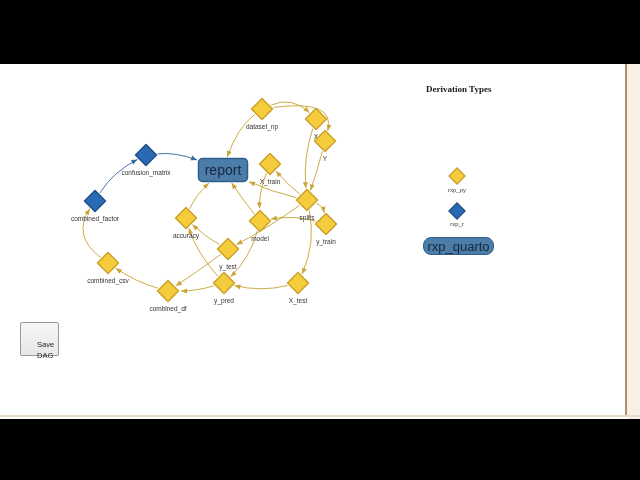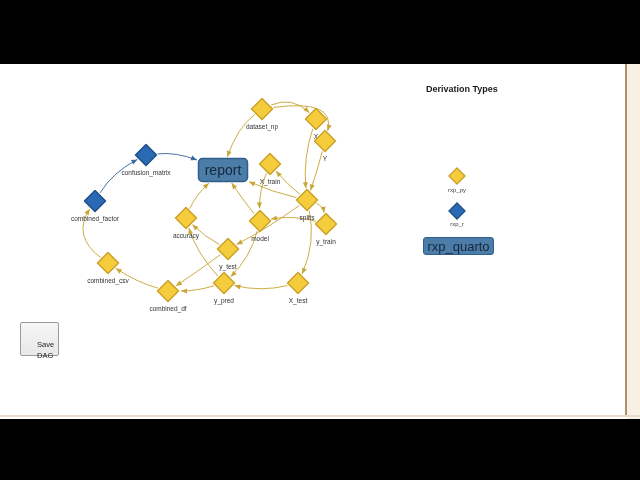--- a/index.html
+++ b/index.html
@@ -7,29 +7,29 @@
          font-family:"Liberation Sans",sans-serif;}
   .bar{position:absolute;left:0;width:640px;background:#000;z-index:6;}
   .bar-top{top:0;height:64px;}
   .bar-bottom{top:419px;height:61px;}
   .gutter{position:absolute;top:64px;left:627px;width:13px;height:355px;z-index:2;}
   .vline{position:absolute;top:64px;left:625px;width:2px;height:353px;z-index:3;}
   .hline{position:absolute;top:415px;left:0;width:640px;height:2px;z-index:3;}
   #dag{position:absolute;top:0;left:0;z-index:2;}
   .legend{position:absolute;top:0;left:0;width:640px;height:480px;z-index:4;pointer-events:none;}
   .legend-title{position:absolute;left:426px;top:84px;
-    font-family:Liberation Sans, sans-serif;font-weight:bold;font-size:9px;color:#1a1a1a;}
+    font-family:Liberation Serif, serif;font-weight:bold;font-size:9px;color:#1a1a1a;}
   .lg-d{position:absolute;width:18px;height:18px;}
   .lg-py-icon{left:448px;top:167px;}
   .lg-r-icon{left:448px;top:202px;}
   .lg-label{position:absolute;width:60px;text-align:center;font-size:6px;color:#3a3a3a;}
   .lg-py-label{left:427px;top:187px;}
   .lg-r-label{left:427px;top:221px;}
   .lg-quarto{position:absolute;left:423px;top:237px;width:71px;height:18px;line-height:17px;
-    text-align:center;border-radius:3px;font-size:13px;box-sizing:border-box;}
+    text-align:center;border-radius:8px;font-size:13px;box-sizing:border-box;}
   .save-btn{position:absolute;left:20px;top:322px;width:39px;height:13px;z-index:5;
     font-family:"Liberation Sans",sans-serif;font-size:7.5px;color:#222;
     background:linear-gradient(#f6f6f6,#e8e8e8);border:1px solid #9a9a9a;border-radius:2px;
     padding:16px;line-height:11px;}
 </style>
 </head>
 <body>
 
 <div class="stage">
 

